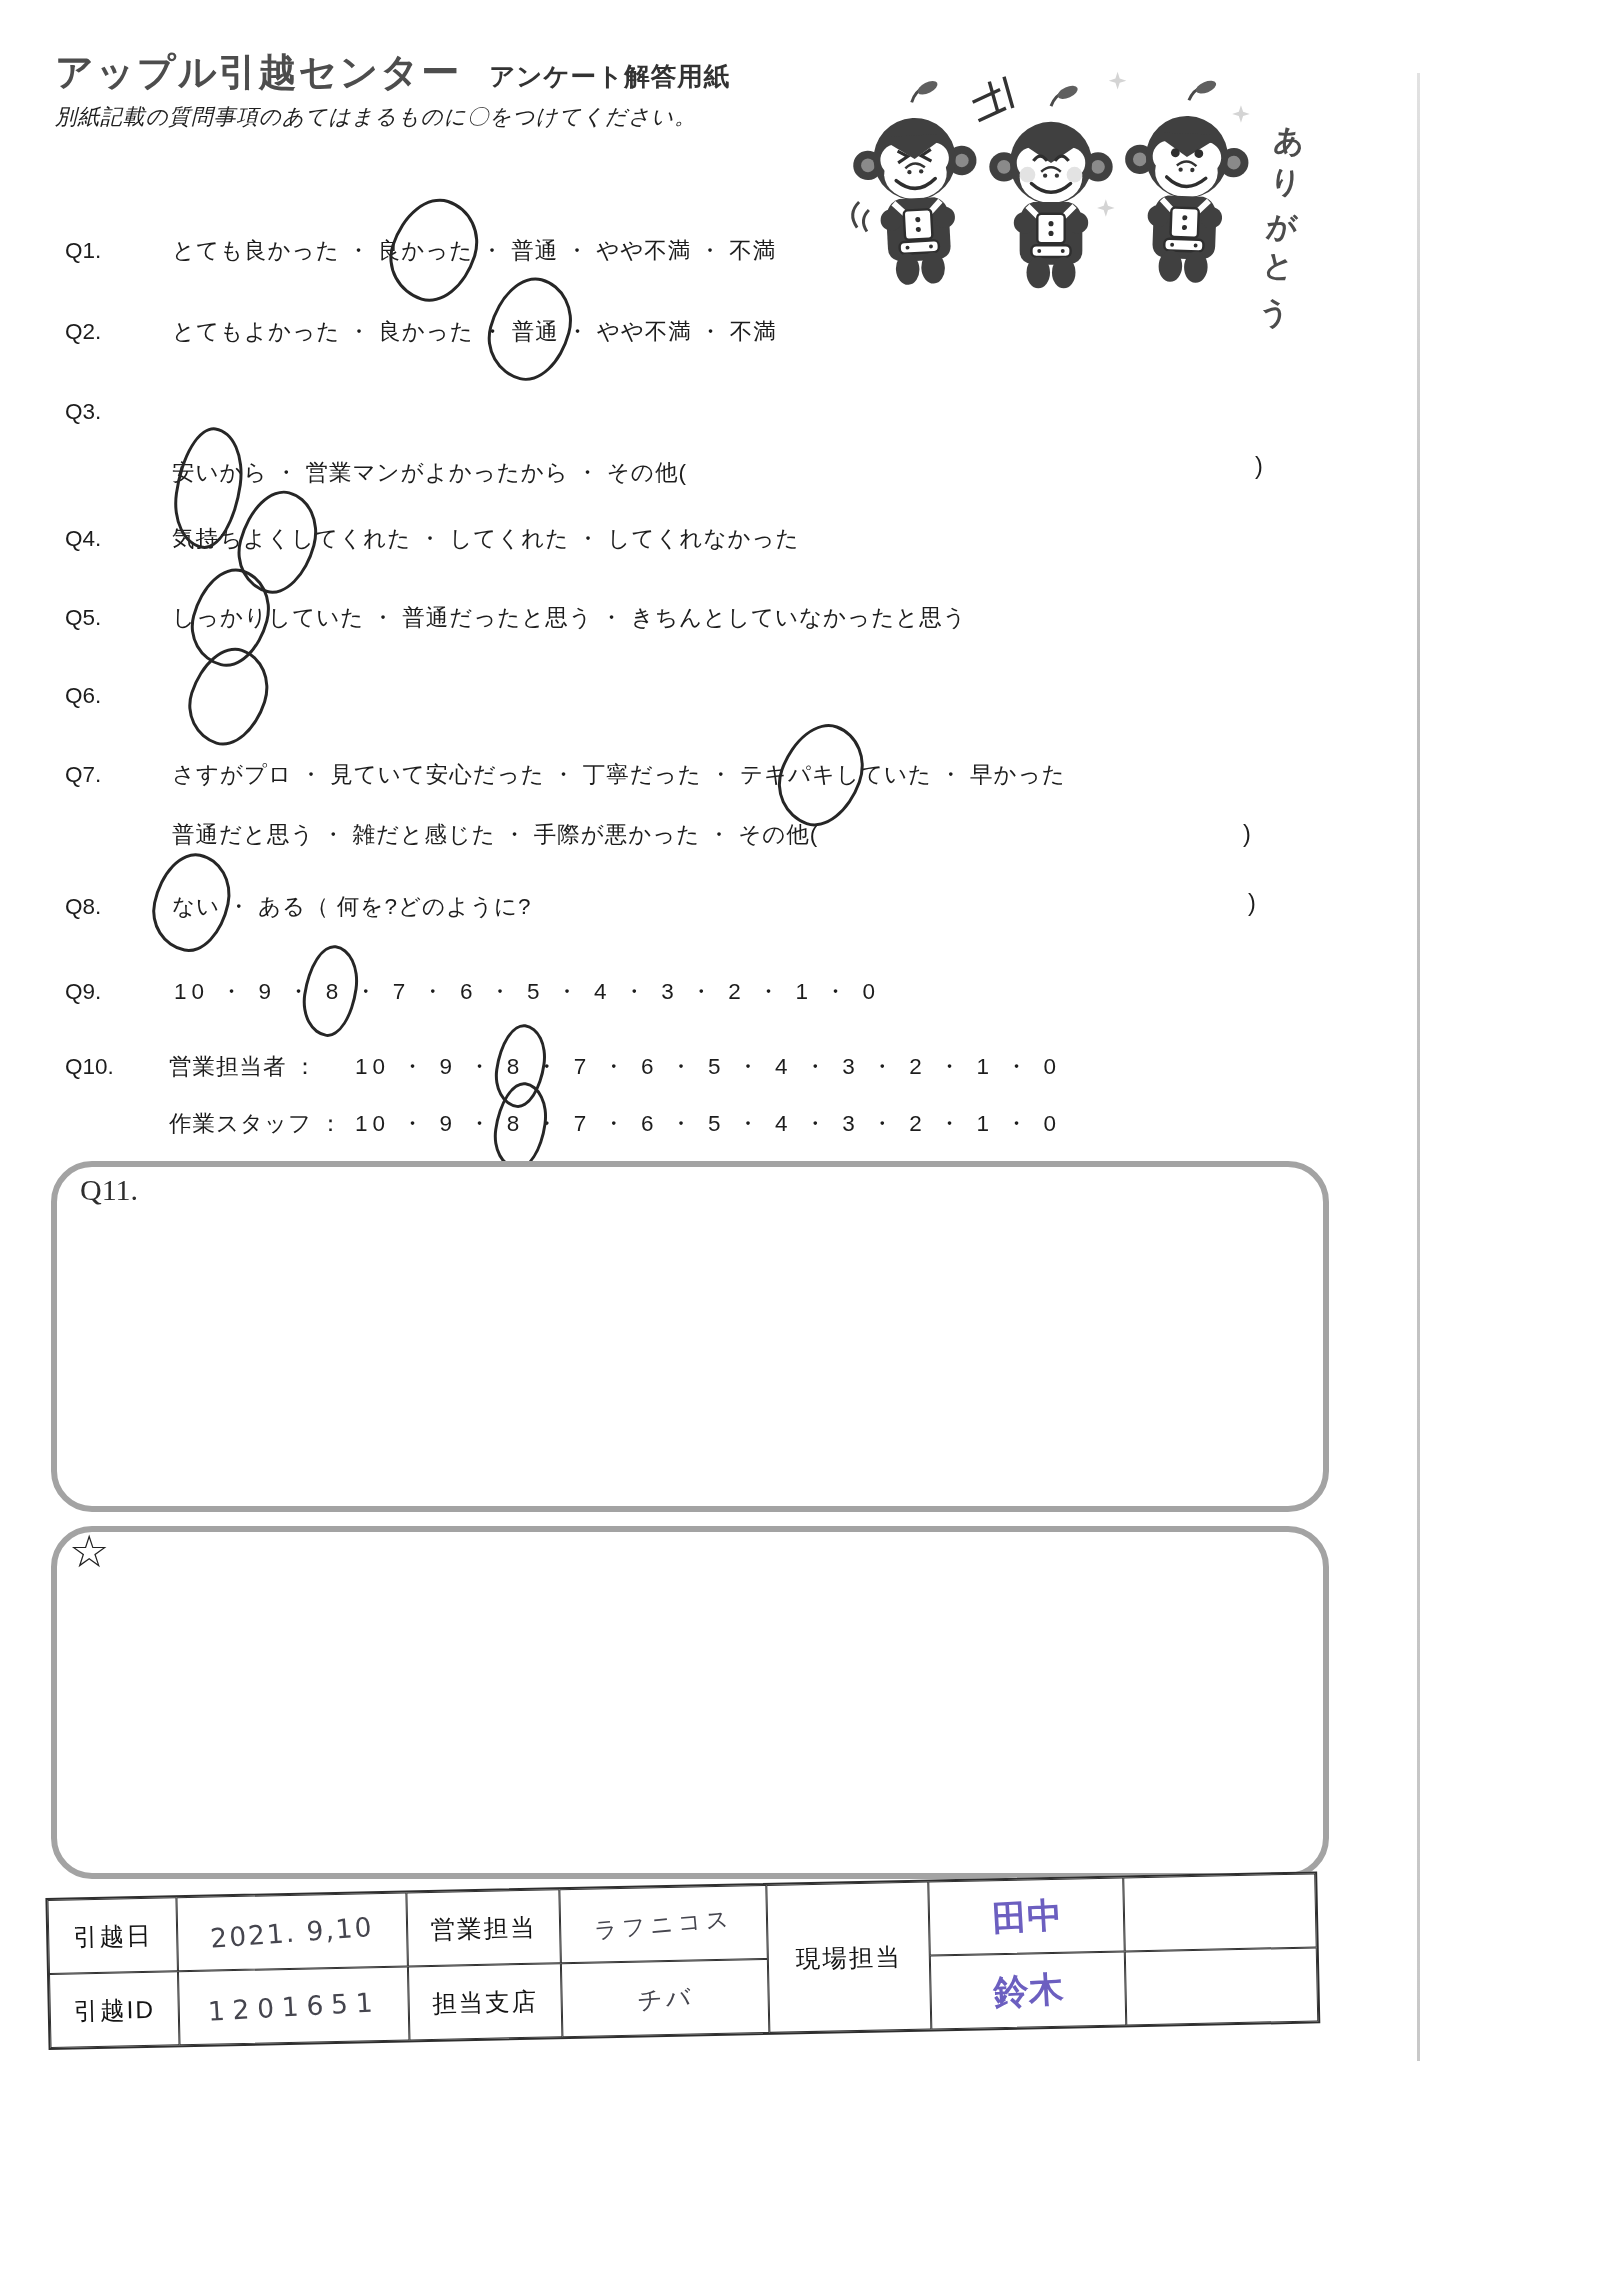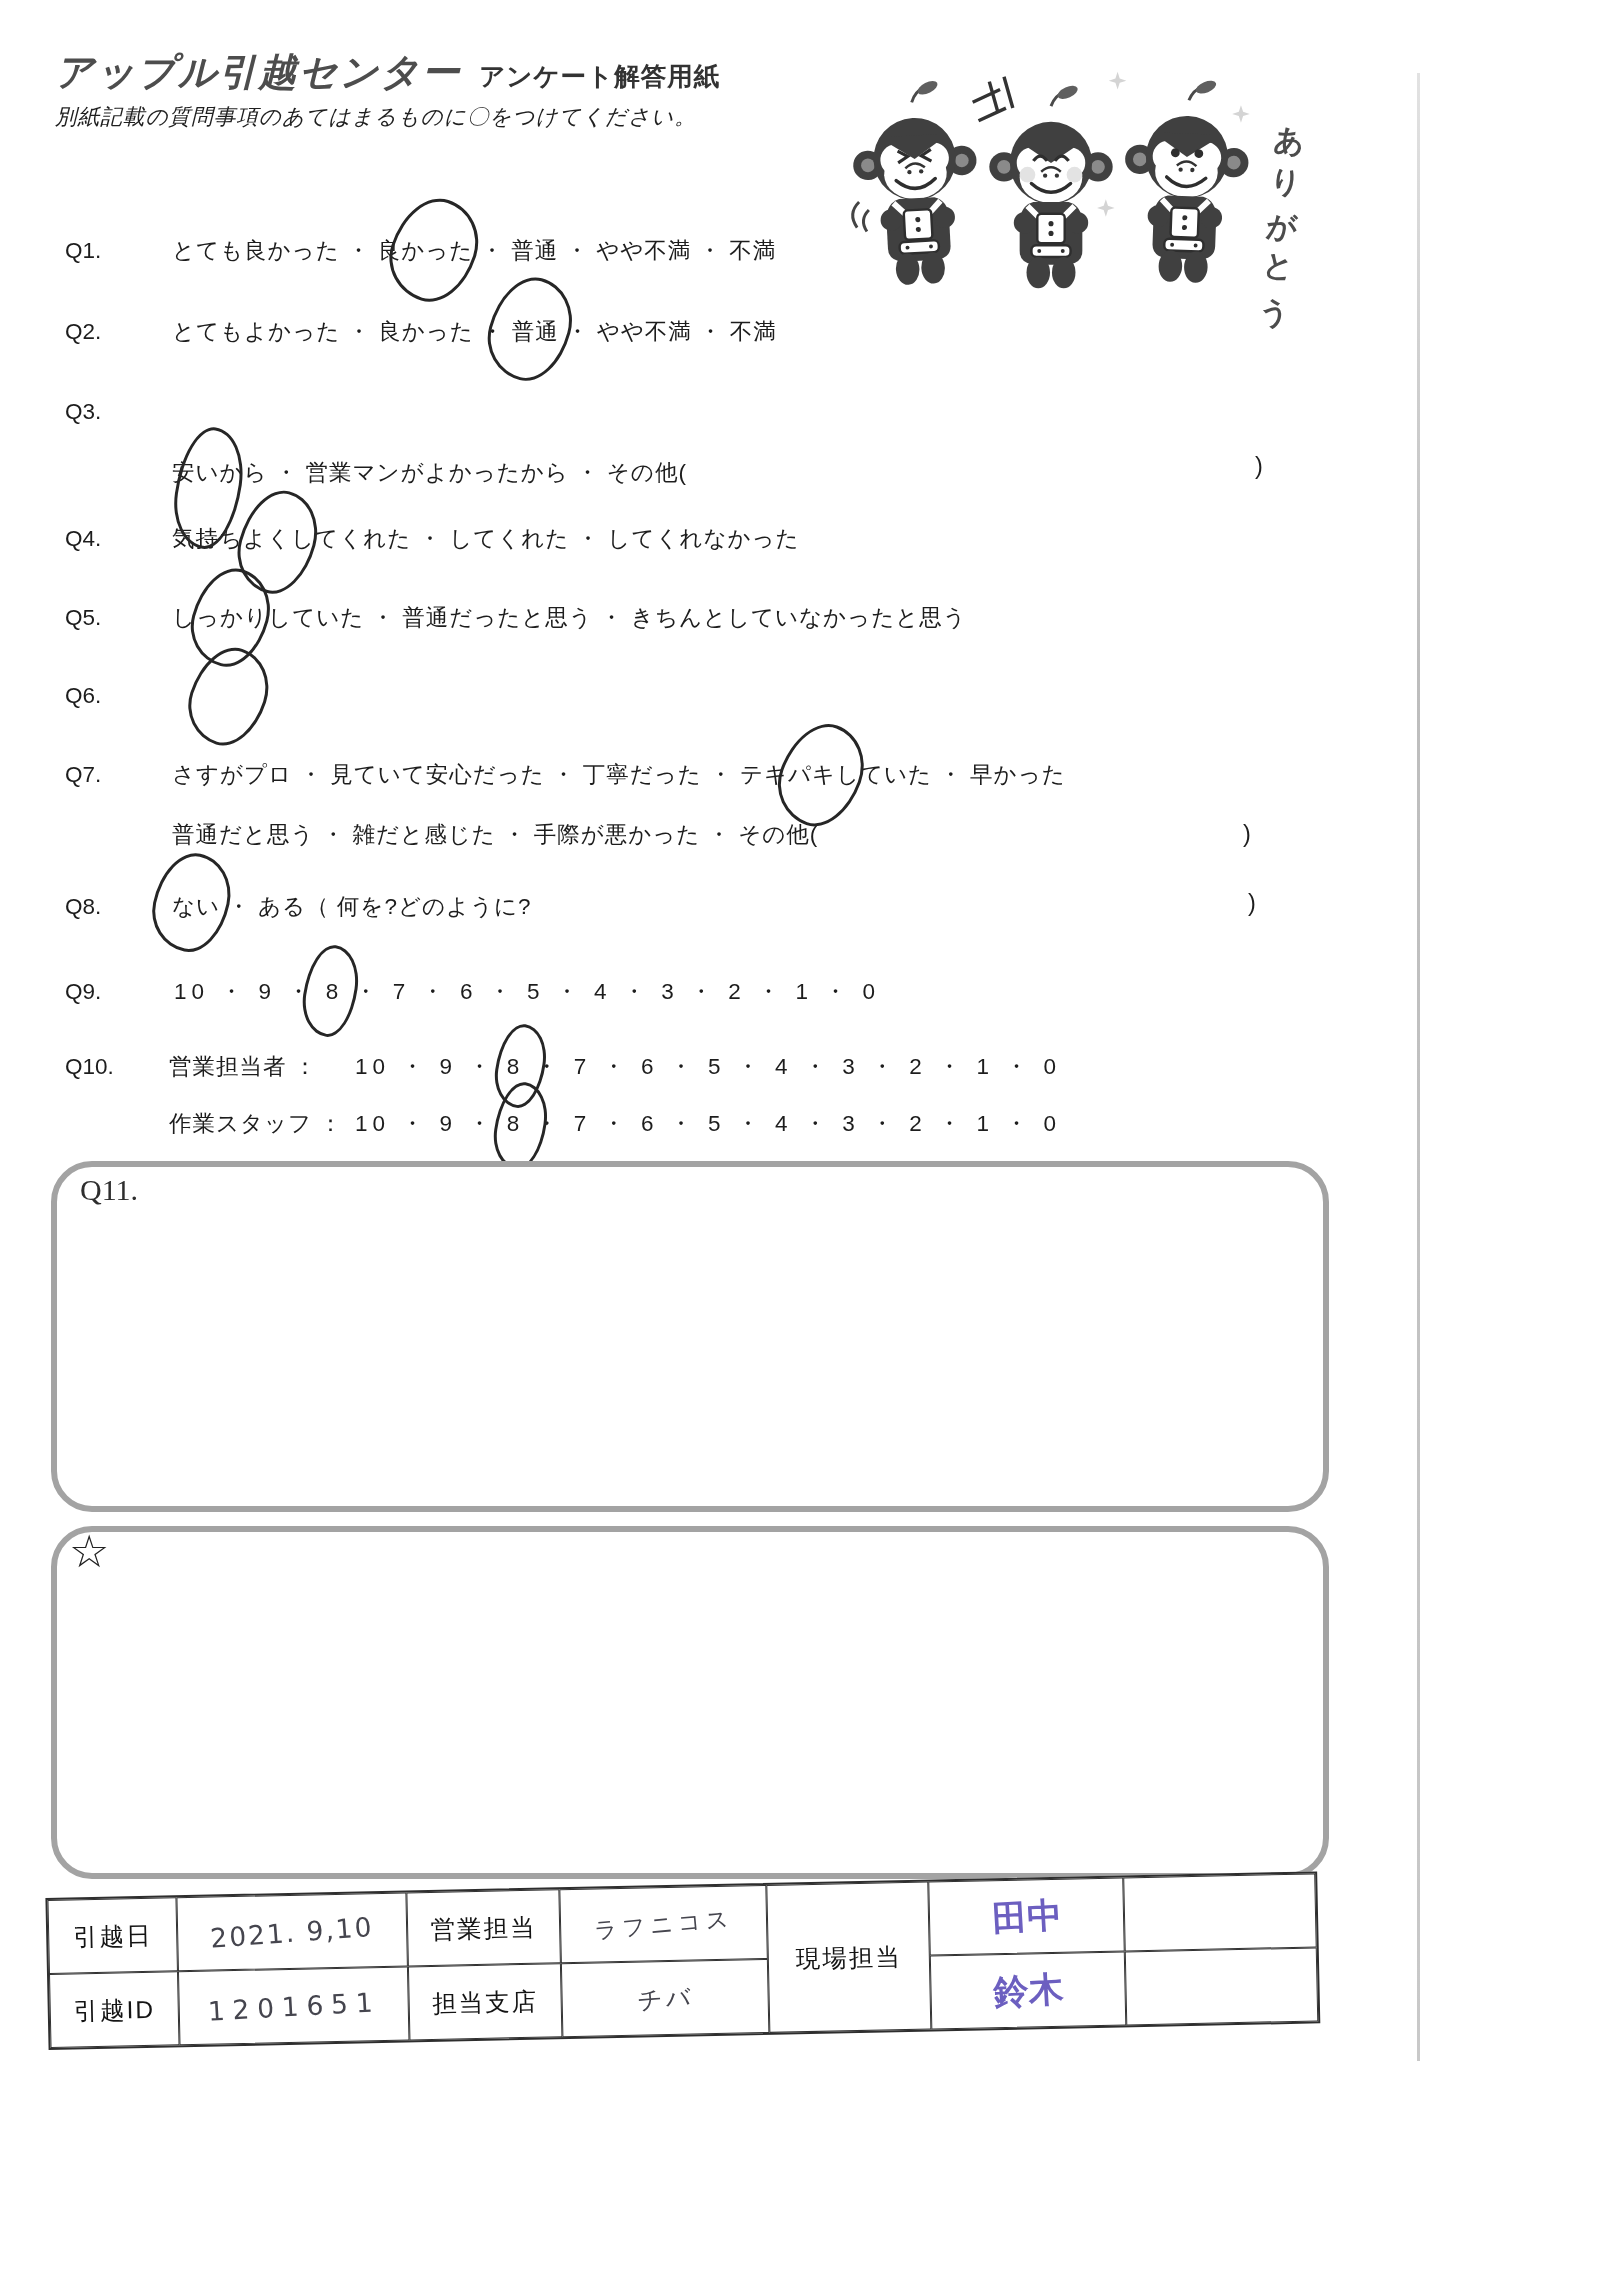--- a/index.html
+++ b/index.html
@@ -1,22 +1,22 @@
 <!DOCTYPE html>
 <html><head>
 <meta charset="utf-8">
 <style>
   html,body{margin:0;padding:0;background:#ffffff;}
   #paper{position:relative;width:1620px;height:2292px;background:#ffffff;overflow:hidden;
          font-family:"Liberation Sans",sans-serif;color:#1d1d1d;}
 
   
   #titlebar{position:absolute;left:55px;top:47px;display:flex;align-items:baseline;white-space:nowrap;}
-  #brand{font-size:38px;font-weight:900;color:#4d4d4d;letter-spacing:2px;font-style:italic;}
-  #formtitle{font-size:25.5px;font-weight:700;color:#333;margin-left:18px;letter-spacing:1px;}
+  #brand{font-size:38px;font-weight:900;color:#4d4d4d;letter-spacing:2px;}
+  #formtitle{font-size:25.5px;font-weight:700;color:#333;margin-left:28px;letter-spacing:1px;}
   #instruction{position:absolute;left:55px;top:102px;font-size:21.6px;color:#1f1f1f;letter-spacing:1px;font-style:italic;}
 
   
   .qrow{position:absolute;left:0;width:1372px;height:33px;line-height:33px;font-size:22.5px;white-space:nowrap;}
   .qlabel{position:absolute;left:65px;}
   .qtext{position:absolute;left:172px;letter-spacing:1px;}
   .nums{letter-spacing:4.9px;}
   .q10lab{position:absolute;left:169px;letter-spacing:1px;}
   .q10nums{position:absolute;left:355px;letter-spacing:4.9px;}
   .rparen{position:absolute;font-size:23.5px;color:#1d1d1d;}

